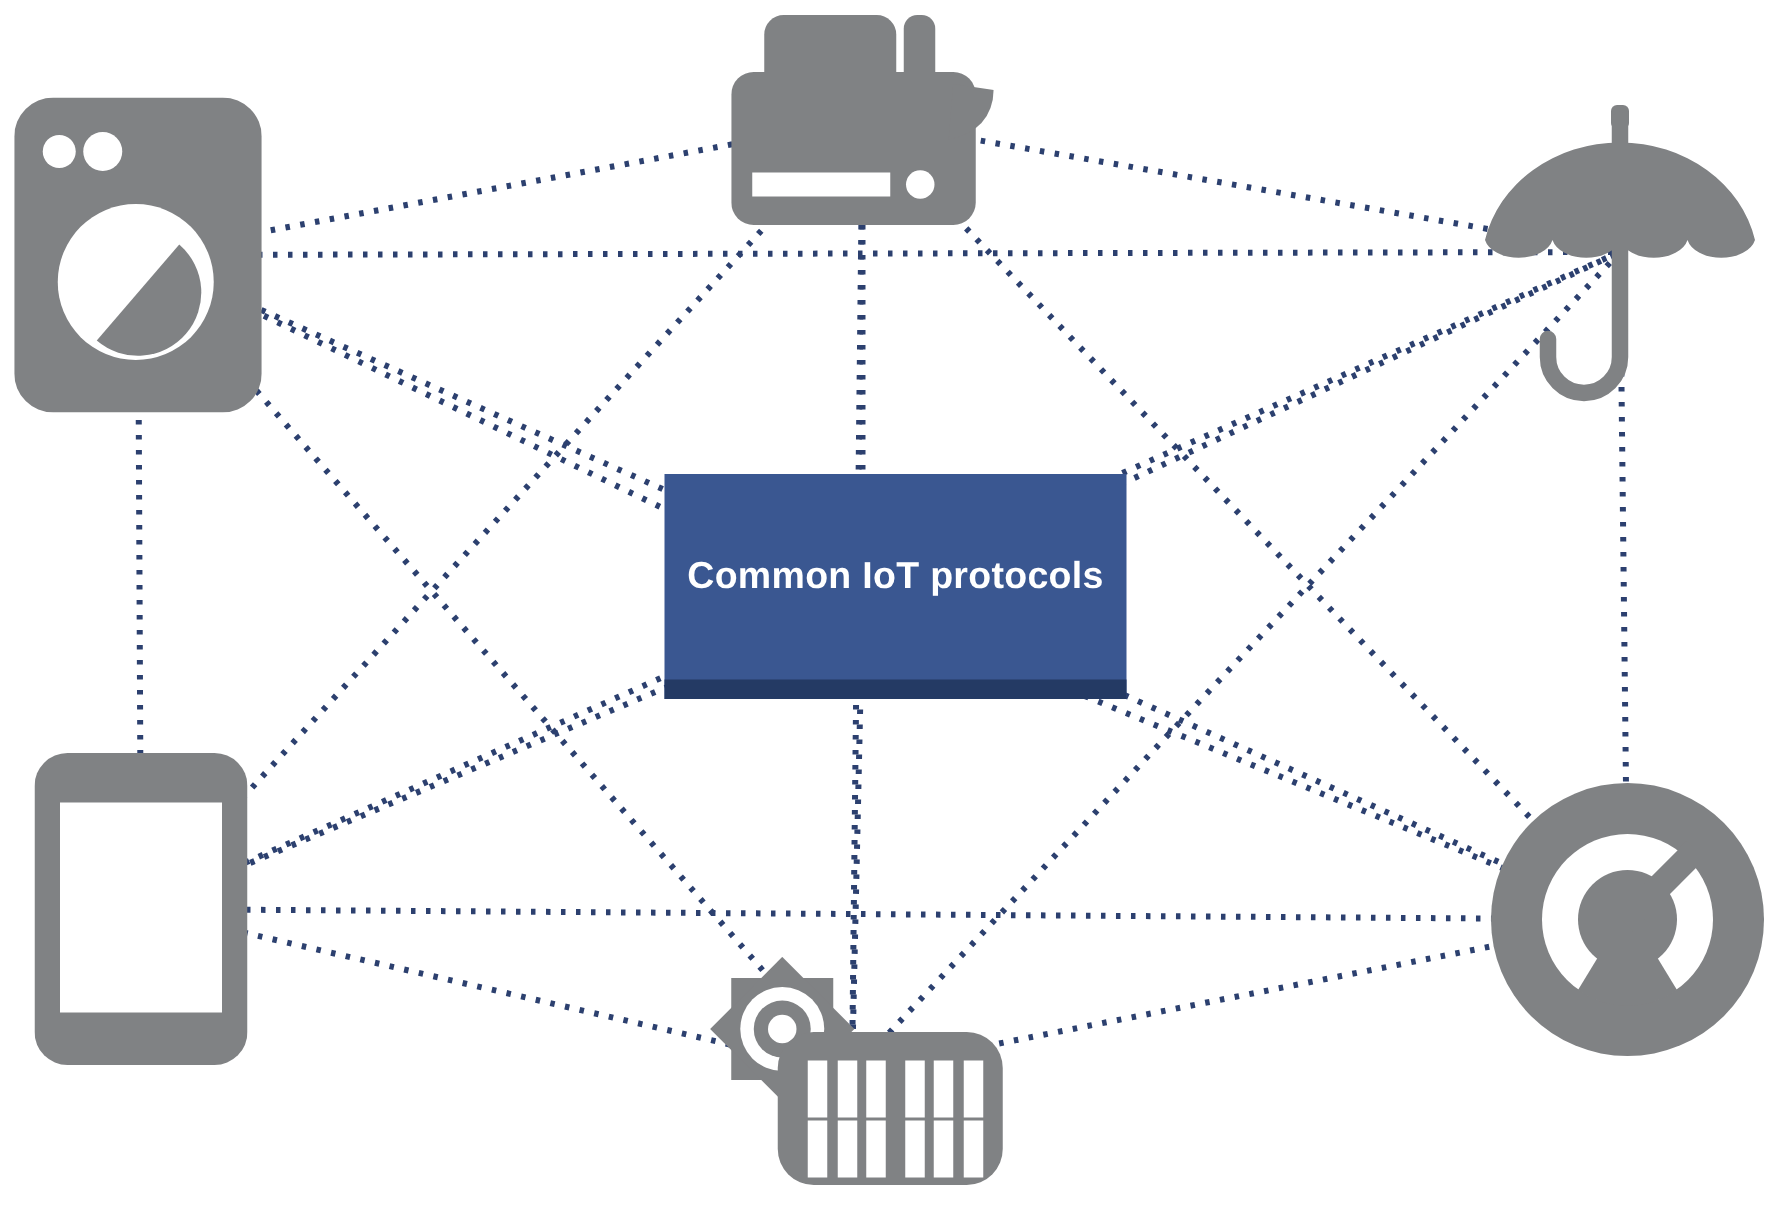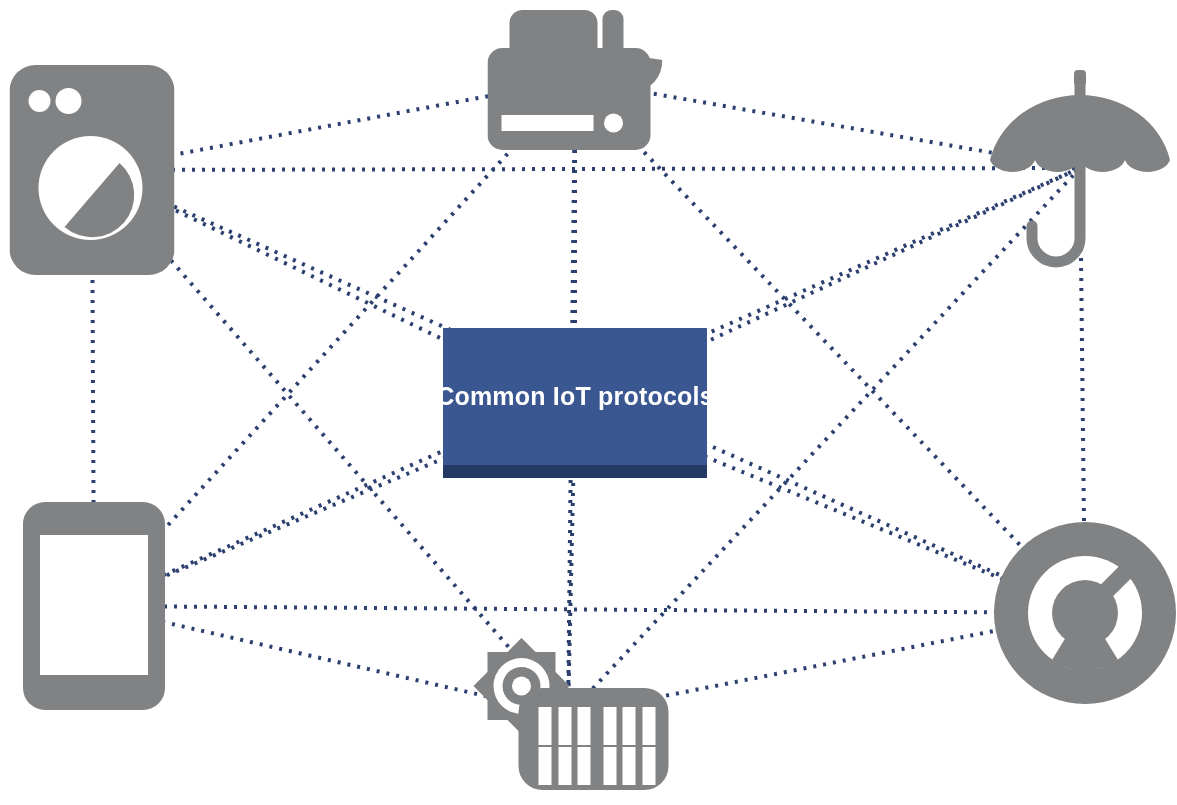--- a/index.html
+++ b/index.html
@@ -103,17 +103,17 @@
   <div class="node" style="left: 1085px; top: 613px;">
     <svg width="182" height="182" viewBox="0 0 182 182">
       <circle cx="91" cy="91" r="91" fill="currentColor"></circle>
       <circle cx="91" cy="91" r="57" fill="#ffffff"></circle>
       <circle cx="91" cy="91" r="33" fill="currentColor"></circle>
       <rect x="88" y="82" width="68" height="17" fill="currentColor" transform="rotate(-45 91 91)"></rect>
       <path d="M72,115 L58,138 A57,57 0 0 0 124,138 L110,115 Z" fill="currentColor"></path>
     </svg>
   </div>
 
-  <div class="hub" style="left: 443px; top: 328px; width: 264px; height: 150px;">
+  <div class="hub" style="left: 443px; top: 316px; width: 308px; height: 150px;">
     <span>Common IoT protocols</span>
   </div>
 
 </div>
 
 </body></html>

